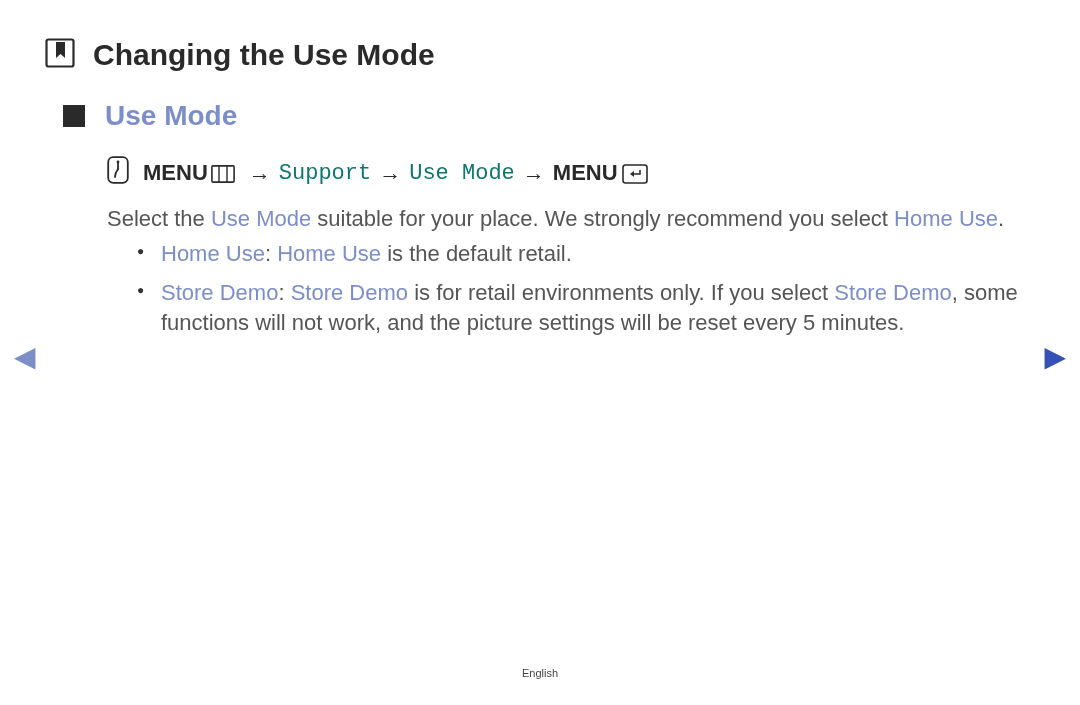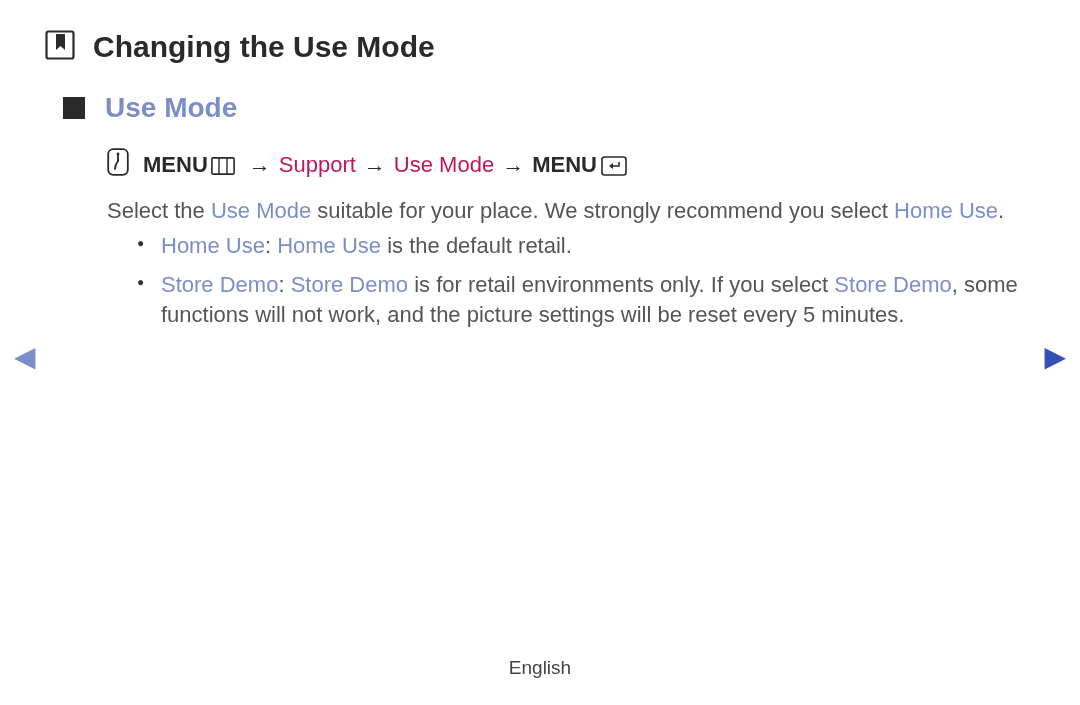--- a/index.html
+++ b/index.html
@@ -1,39 +1,39 @@
 <!DOCTYPE html>
 <html><head>
 <meta charset="utf-8">
 <style>
   * { margin: 0; padding: 0; box-sizing: border-box; }
   html, body { width: 1080px; height: 705px; background: #ffffff; font-family: Arial, Helvetica, sans-serif; color: #3a3a3a; }
-  .page { position: relative; width: 1080px; height: 705px; padding: 30px 45px 0 45px; }
+  .page { position: relative; width: 1080px; height: 705px; padding: 38px 45px 0 45px; }
   .title-row { display: flex; align-items: center; margin-bottom: 28px; }
   .icon-bookmark { margin-right: 18px; }
   .title-row h1 { font-size: 30px; font-weight: bold; color: #2a2a2a; }
   .section-row { display: flex; align-items: center; margin-left: 18px; margin-bottom: 24px; }
   .section-block { width: 22px; height: 22px; background: #2a2a2a; margin-right: 20px; }
   .section-row h2 { font-size: 28px; font-weight: bold; color: #7b8ec8; }
   .content { margin-left: 62px; }
   .menupath { display: flex; align-items: center; font-size: 22px; font-weight: bold; margin-bottom: 14px; color: #2a2a2a; }
   .menupath .arrow { margin: 0 8px; color: #2a2a2a; font-weight: normal; }
-  .menupath .hl { color: #be185d; }
+  .menupath .hl { color: #0f766e; font-family: Liberation Mono, monospace; }
   .menupath .icon-remote { margin-right: 14px; }
   .menupath .icon-menu { margin: 0 6px 0 3px; position: relative; top: 3px; }
   .menupath .icon-enter { margin-left: 4px; position: relative; top: 4px; }
   .para { font-size: 22px; line-height: 1.4; color: #555; margin-bottom: 4px; max-width: 940px; }
   .hl { color: #7b8ec8; font-weight: normal; }
   ul.bullets { list-style: none; margin-left: 30px; max-width: 905px; }
   ul.bullets li { position: relative; font-size: 22px; line-height: 1.4; color: #555; margin-bottom: 8px; padding-left: 24px; }
   ul.bullets li::before { content: "●"; position: absolute; left: 0; top: 4px; font-size: 12px; color: #333; }
   .nav-arrow { position: absolute; top: 340px; font-size: 28px; user-select: none; }
   .nav-prev { left: 14px; color: #7b8ec8; }
   .nav-next { right: 14px; color: #3650b5; }
-  .footer { position: absolute; bottom: 26px; left: 0; width: 100%; text-align: center; font-size: 19px; color: #444; }
+  .footer { position: absolute; bottom: 26px; left: 0; width: 100%; text-align: center; font-size: 11px; color: #444; }
 </style>
 </head>
 <body>
 
 <div class="page">
 
   <div class="title-row">
     <span class="icon-bookmark">
       <svg width="30" height="30" viewBox="0 0 30 30">
         <rect x="1.5" y="1.5" width="27" height="27" rx="2" fill="none" stroke="#2a2a2a" stroke-width="2.2"></rect>

